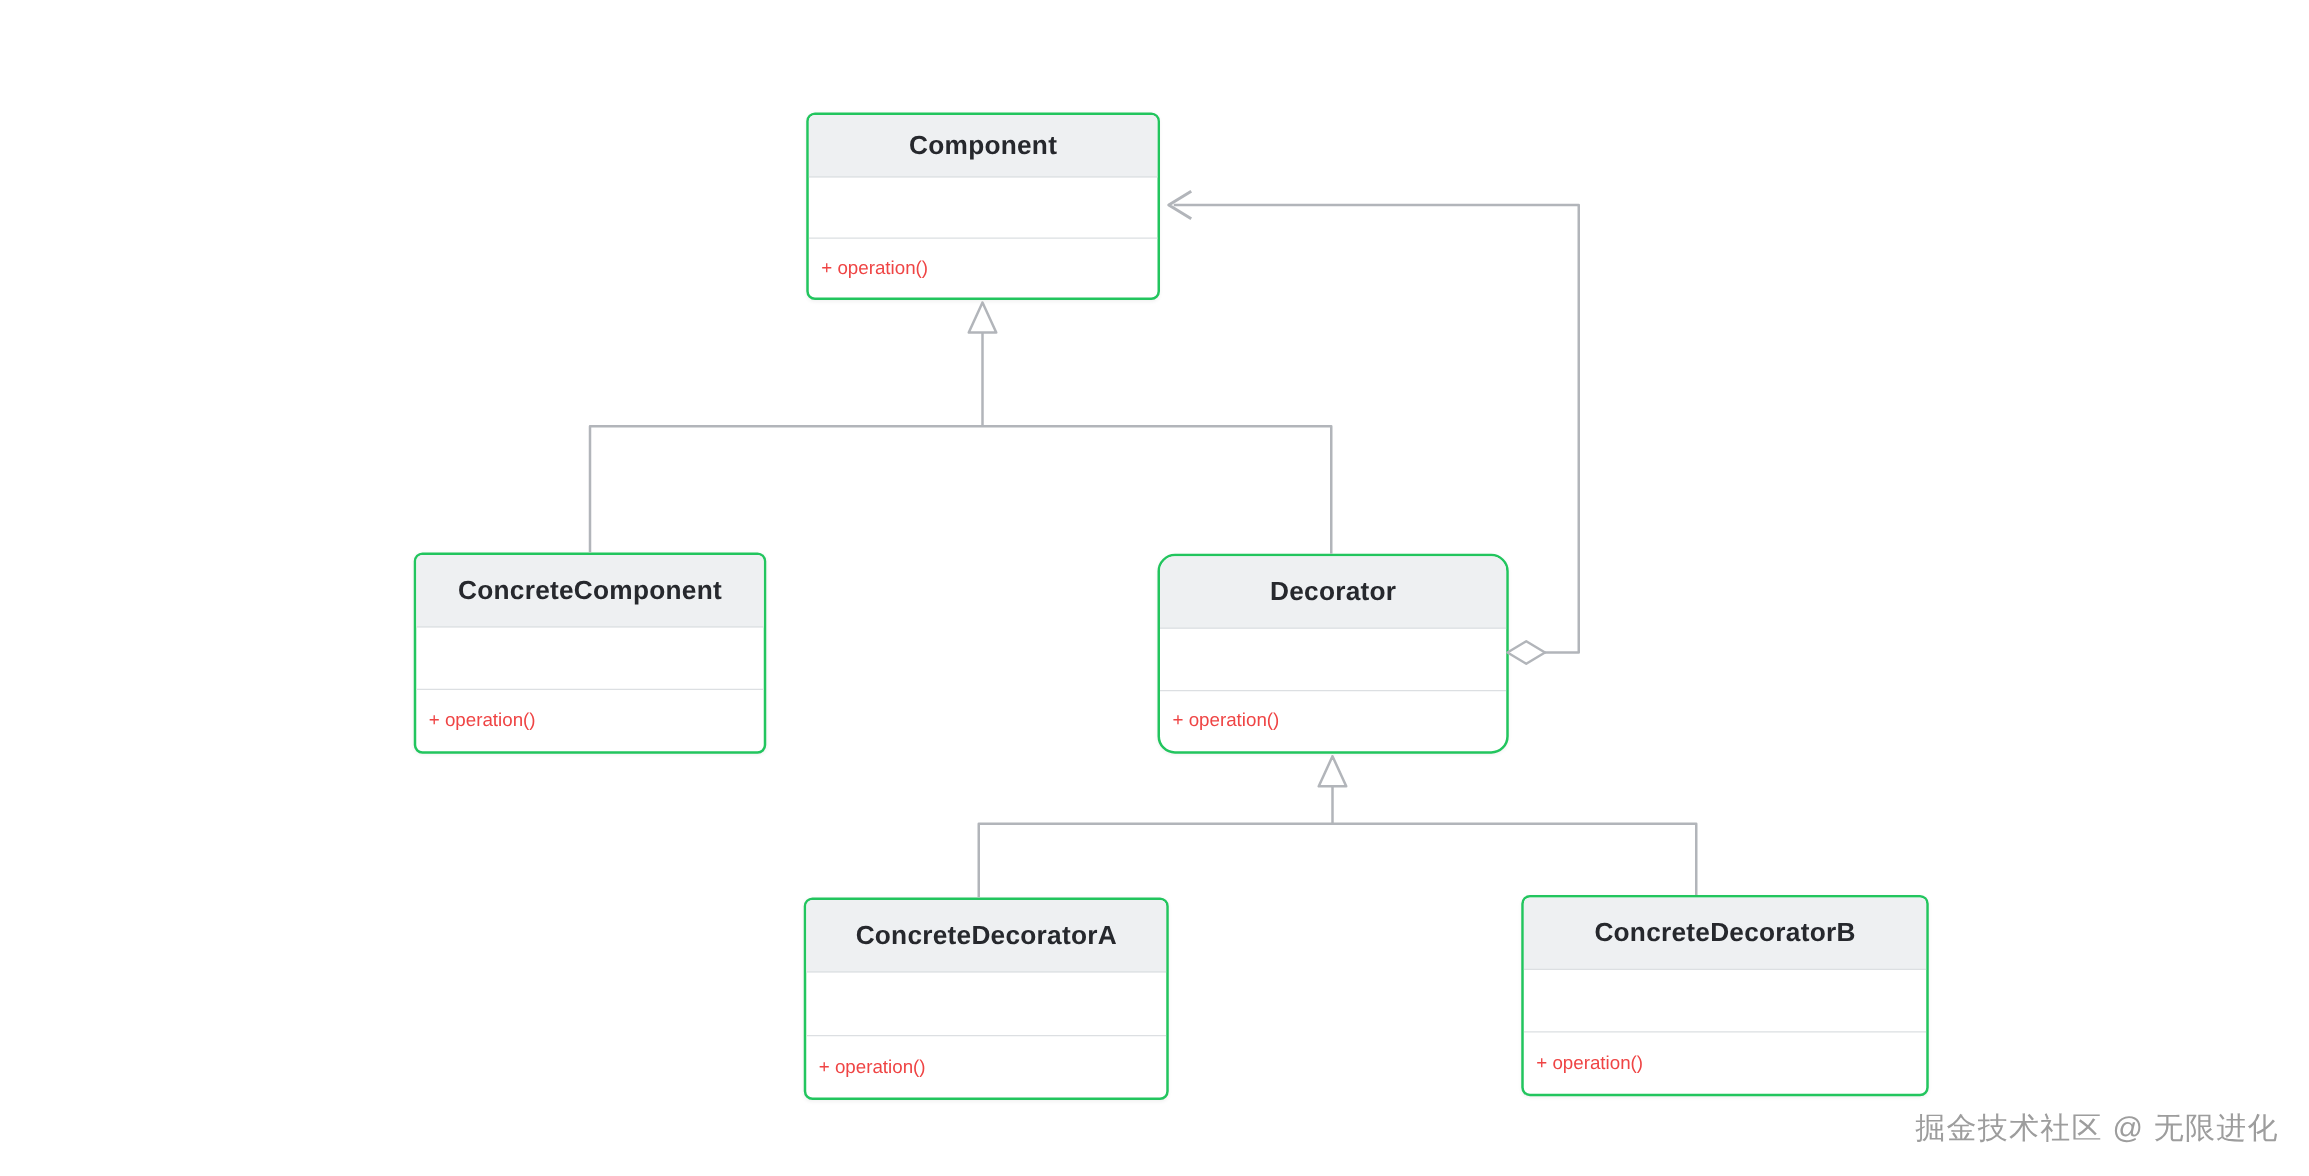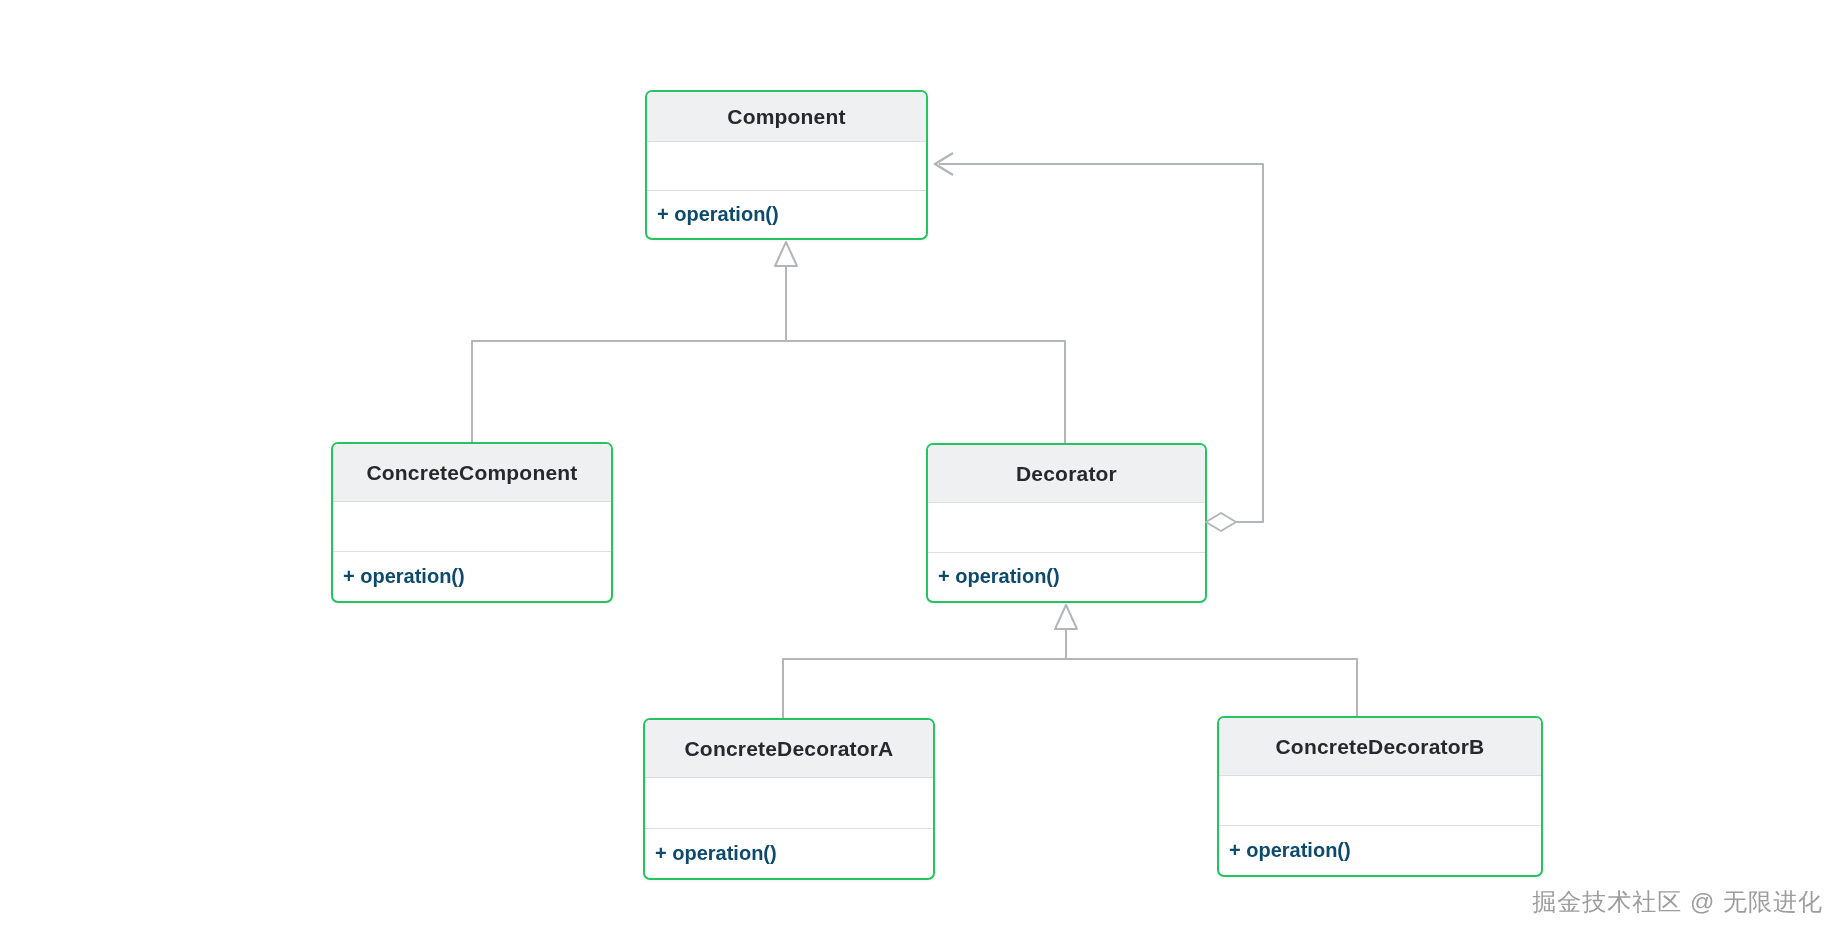--- a/index.html
+++ b/index.html
@@ -38,24 +38,23 @@
     font-size: 21px;
     color: #26282d;
     letter-spacing: 0.2px;
   }
   .uml-class.small-header .uml-header { flex: 0 0 50px; }
   .uml-row {
     flex: 1 1 0;
     display: flex;
     align-items: center;
     padding-left: 10px;
-    font-size: 20px;
-    color: #0c4a6e;
+    font-size: 15px;
+    color: #ef4444;
     white-space: pre;
-    font-weight: bold;
   }
   .uml-row + .uml-row { border-top: 1px solid #dcdfe2; }
   .watermark {
     position: absolute;
     right: 24px;
     top: 886px;
     font-size: 24px;
     letter-spacing: 1px;
     color: #9d9d9d;
     text-shadow: 1px 1px 1px rgba(255,255,255,0.95);
@@ -72,21 +71,21 @@
     <div class="uml-row"></div>
     <div class="uml-row">+ operation()</div>
   </div>
 
   <div class="uml-class" style="left:331px; top:442px; width:282px; height:161px;justify-content:center;">
     <div class="uml-header">ConcreteComponent</div>
     <div class="uml-row"></div>
     <div class="uml-row">+ operation()</div>
   </div>
 
-  <div class="uml-class" style="left:926px; top:443px; width:281px; height:160px;">
+  <div class="uml-class" style="left:926px; top:443px; width:281px; height:160px;border-radius:14px;">
     <div class="uml-header">Decorator</div>
     <div class="uml-row"></div>
     <div class="uml-row">+ operation()</div>
   </div>
 
   <div class="uml-class" style="left:643px; top:718px; width:292px; height:162px;">
     <div class="uml-header">ConcreteDecoratorA</div>
     <div class="uml-row"></div>
     <div class="uml-row">+ operation()</div>
   </div>

